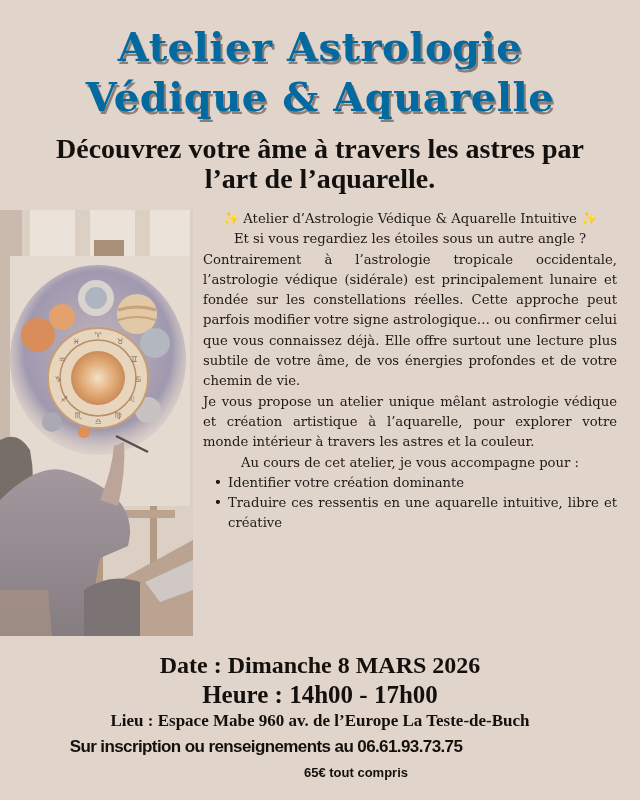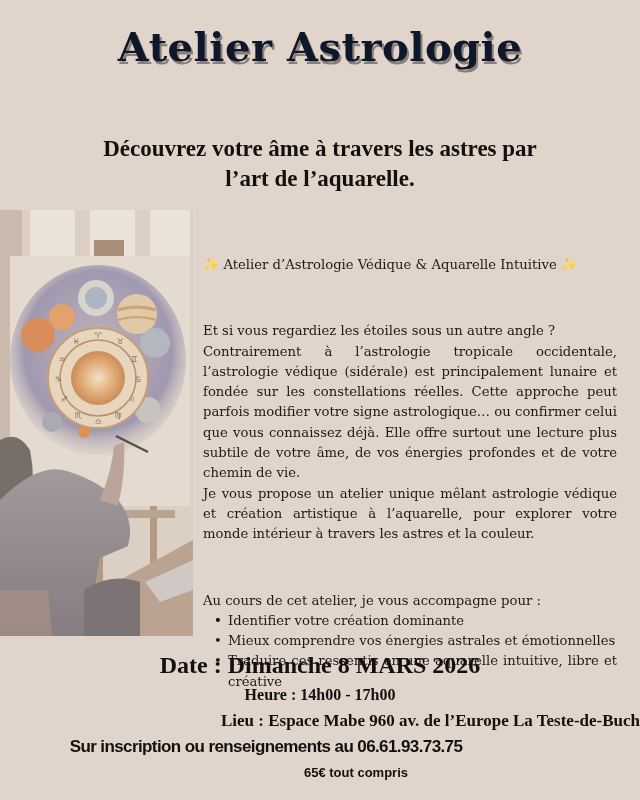--- a/index.html
+++ b/index.html
@@ -18,33 +18,33 @@
   .title {
     position: absolute;
     left: 0;
     top: 22px;
     width: 640px;
     text-align: center;
     font-family: "DejaVu Serif", serif;
     font-weight: bold;
     font-size: 40px;
     line-height: 50px;
-    color: #0f172a;
+    color: #0369a1;
     text-shadow: 2px 3px 0 #8a7f78;
     letter-spacing: 0.5px;
   }
   .subtitle {
     position: absolute;
     left: 0;
     top: 134px;
     width: 640px;
     text-align: center;
     font-family: "Liberation Serif", serif;
     font-weight: bold;
-    font-size: 23px;
+    font-size: 28px;
     line-height: 30px;
     color: #14100d;
   }
   .photo {
     position: absolute;
     left: 0;
     top: 210px;
     width: 193px;
     height: 426px;
     overflow: hidden;
@@ -59,21 +59,21 @@
     width: 414px;
     font-family: "DejaVu Serif", serif;
     font-size: 13.2px;
     line-height: 20.3px;
     color: #1f1a16;
   }
   .body-text p {
     margin: 0;
     text-align: justify;
   }
-  .body-text p.left { text-align: left; margin-top: 46px; }
+  .body-text p.left { text-align: center; }
   .body-text ul {
     margin: 0;
     padding: 0 0 0 25px;
     list-style: none;
   }
   .body-text li {
     position: relative;
     text-align: justify;
   }
   .body-text li .bullet {
@@ -88,22 +88,22 @@
   .event {
     position: absolute;
     left: 0;
     width: 640px;
     text-align: center;
     font-family: "Liberation Serif", serif;
     font-weight: bold;
     color: #14100d;
   }
   .event.date { top: 650px; font-size: 24px; line-height: 30px; }
-  .event.hour { top: 680px; font-size: 16px; line-height: 30px; }
-  .event.place { top: 710px; font-size: 17px; line-height: 22px; text-align: right; }
+  .event.hour { top: 680px; font-size: 25px; line-height: 30px; }
+  .event.place { top: 710px; font-size: 17px; line-height: 22px; }
   .contact {
     position: absolute;
     left: 0;
     top: 734px;
     width: 532px;
     text-align: center;
     font-family: "Liberation Sans", sans-serif;
     font-weight: bold;
     font-size: 17px;
     line-height: 26px;
@@ -122,20 +122,21 @@
     line-height: 20px;
     color: #14100d;
     padding-left: 36px;
   }
 </style>
 </head>
 <body>
 
 <div class="title">
   <div>Atelier Astrologie</div>
+  <div>Védique &amp; Aquarelle</div>
 </div>
 
 <div class="subtitle">
   <div>Découvrez votre âme à travers les astres par</div>
   <div>l’art de l’aquarelle.</div>
 </div>
 
 <div class="photo">
   <svg width="193" height="426" viewBox="0 0 193 426">
     <defs>
@@ -216,21 +217,21 @@
   <p class="left">
     <span class="sparkle">✨</span><span> Atelier d’Astrologie Védique &amp; Aquarelle Intuitive </span><span class="sparkle">✨</span>
   </p>
   <p class="left">Et si vous regardiez les étoiles sous un autre angle ?</p>
   <p>Contrairement à l’astrologie tropicale occidentale, l’astrologie védique (sidérale) est principalement lunaire et fondée sur les constellations réelles. Cette approche peut parfois modifier votre signe astrologique… ou confirmer celui que vous connaissez déjà. Elle offre surtout une lecture plus subtile de votre âme, de vos énergies profondes et de votre chemin de vie.</p>
   <p>Je vous propose un atelier unique mêlant astrologie védique et création artistique à l’aquarelle, pour explorer votre monde intérieur à travers les astres et la couleur.</p>
   <p class="left">Au cours de cet atelier, je vous accompagne pour :</p>
   <ul>
     <li><span class="bullet">•</span></li>
     <li><span class="bullet">•</span><span>Identifier votre création dominante</span></li>
-    <li><span class="bullet">•</span><span>Mieux comprendre vos énergies astrales et émotionnelles</span></li>
+    <li><span class="bullet">•</span></li>
     <li><span class="bullet">•</span><span>Traduire ces ressentis en une aquarelle intuitive, libre et créative</span></li>
   </ul>
 </div>
 
 <div class="event date">Date : Dimanche 8 MARS 2026</div>
 <div class="event hour">Heure : 14h00 - 17h00</div>
 <div class="event place">Lieu : Espace Mabe 960 av. de l’Europe La Teste-de-Buch</div>
 <div class="contact">Sur inscription ou renseignements au 06.61.93.73.75</div>
 <div class="price">65€ tout compris</div>
 

